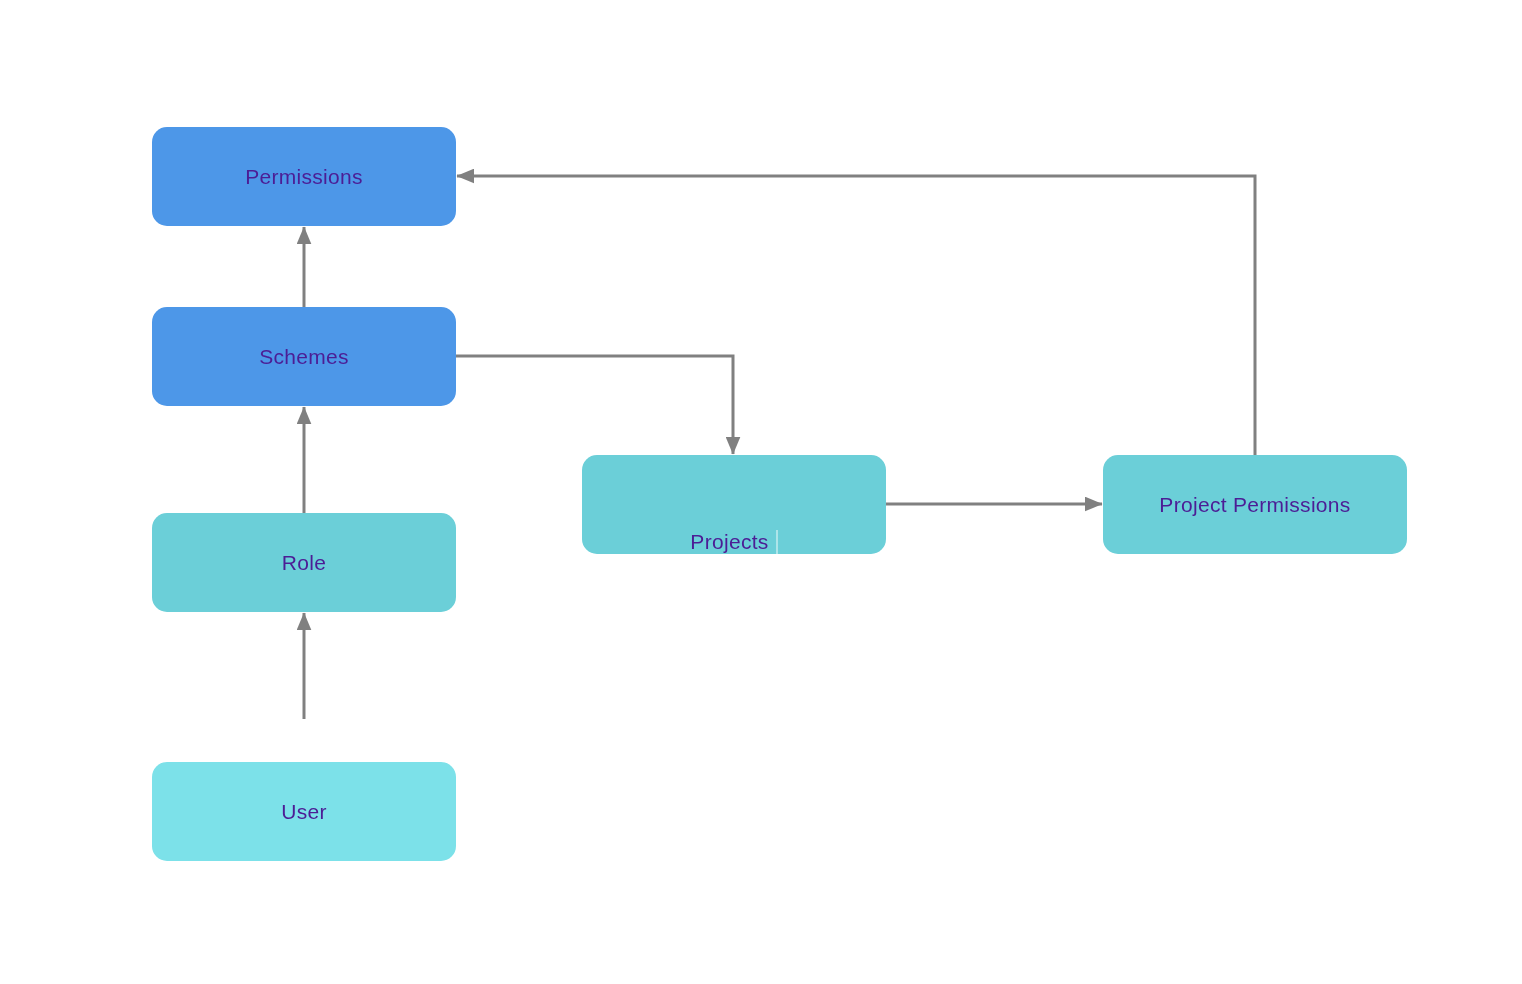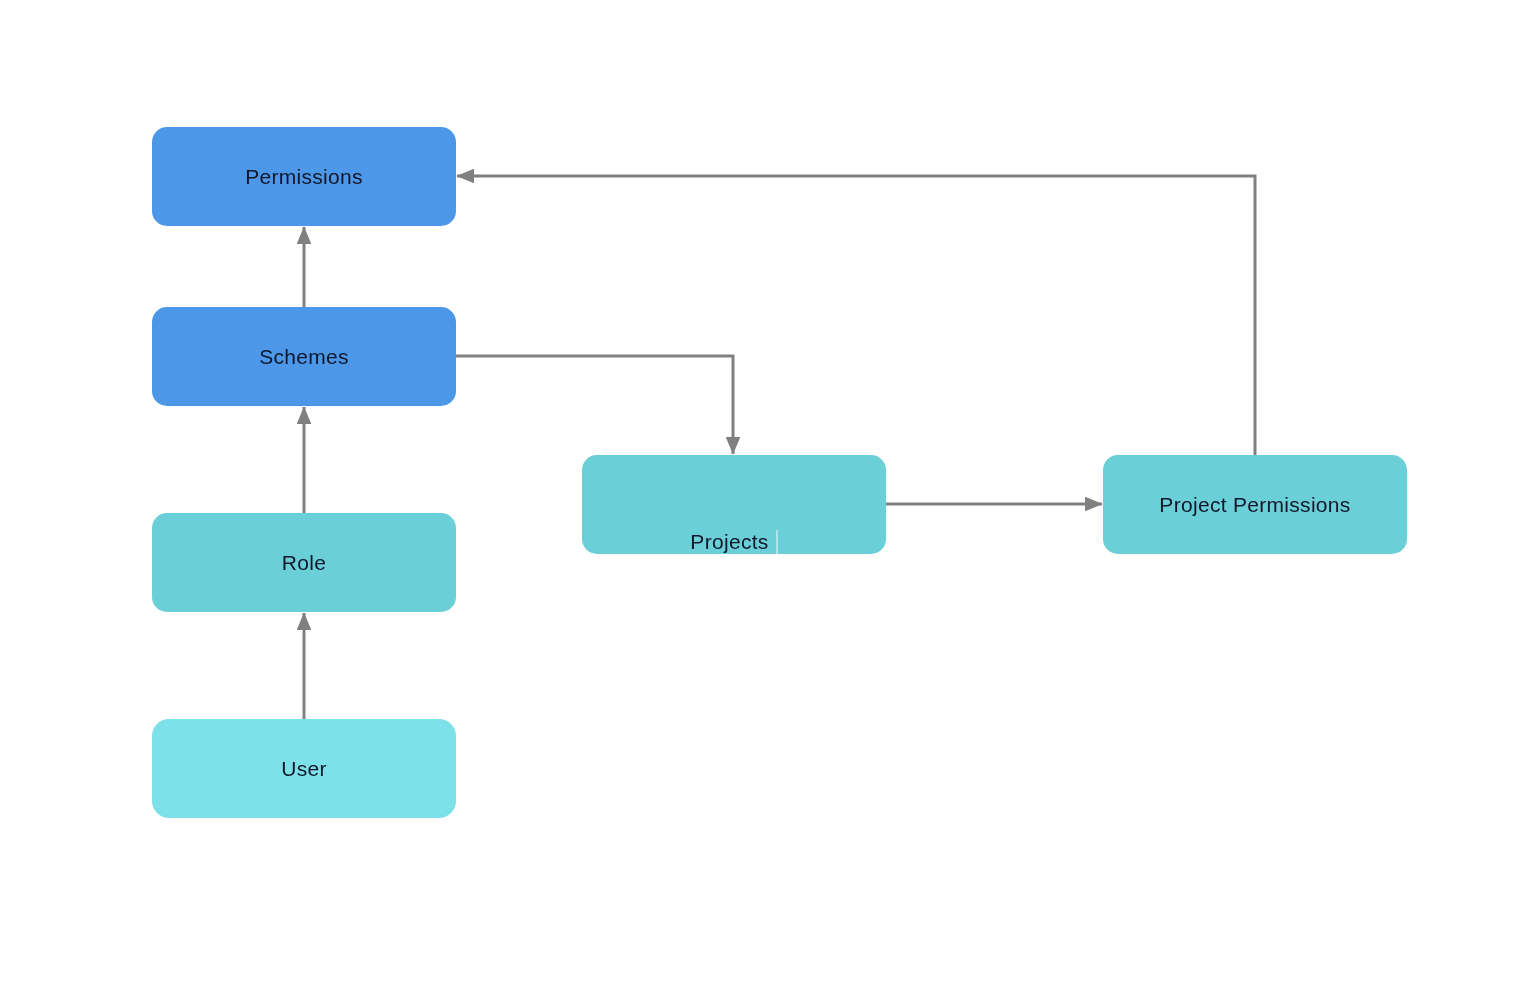--- a/index.html
+++ b/index.html
@@ -25,41 +25,41 @@
     pointer-events: none;
   }
   .node {
     position: absolute;
     width: 304px;
     height: 99px;
     border-radius: 15px;
     display: flex;
     align-items: center;
     justify-content: center;
-    color: #0f172a;
+    color: #4c1d95;
     font-size: 21px;
     letter-spacing: 0.3px;
     box-sizing: border-box;
   }
   .node-label {
     white-space: nowrap;
   }
   .text-cursor {
     display: inline-block;
     width: 2px;
     height: 24px;
     margin-left: 7px;
     vertical-align: middle;
     background: rgba(255, 255, 255, 0.45);
   }
   
   .n-permissions          { left: 152px;  top: 127px; }
   .n-schemes              { left: 152px;  top: 307px; }
   .n-role                 { left: 152px;  top: 513px; }
-  .n-user                 { left: 152px;  top: 719px; border-radius: 17px; }
+  .n-user                 { left: 152px;  top: 762px; }
   .n-projects             { left: 582px;  top: 455px; }
   .n-project-permissions  { left: 1103px; top: 455px; }
 </style>
 </head>
 <body>
 
 <div class="canvas">
 
   <svg class="edges-layer" width="1522" height="984" viewBox="0 0 1522 984">
     <defs>

